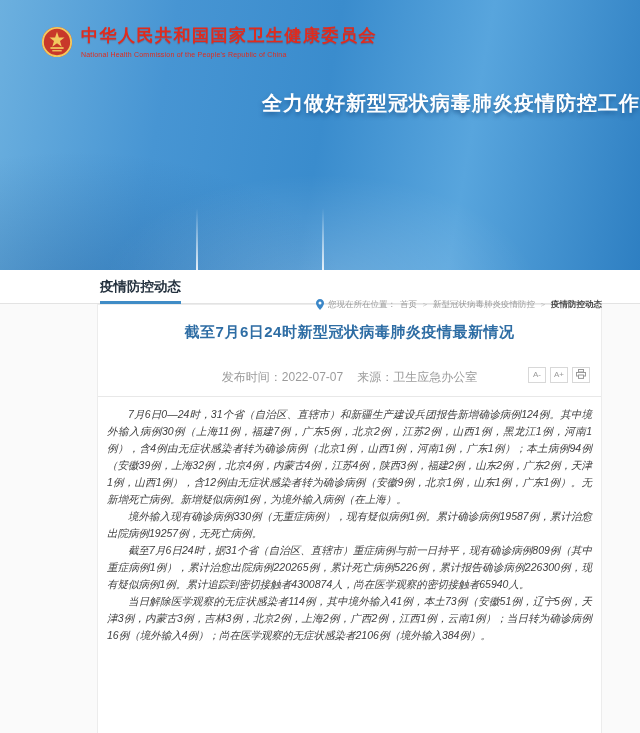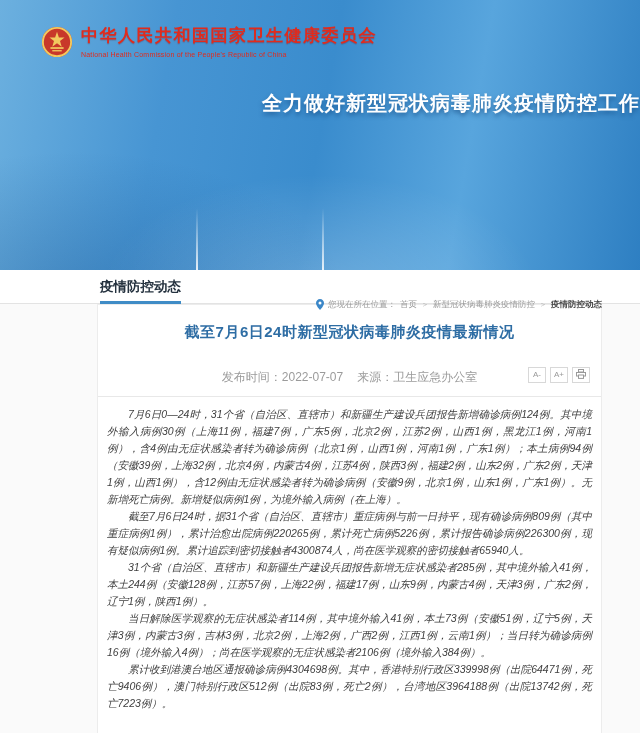--- a/index.html
+++ b/index.html
@@ -158,18 +158,17 @@
           </svg>
         </span>
       </button>
     </div>
   </div>
 
   <hr class="title-divider">
 
   <div class="content">
     <p>7月6日0—24时，31个省（自治区、直辖市）和新疆生产建设兵团报告新增确诊病例124例。其中境外输入病例30例（上海11例，福建7例，广东5例，北京2例，江苏2例，山西1例，黑龙江1例，河南1例），含4例由无症状感染者转为确诊病例（北京1例，山西1例，河南1例，广东1例）；本土病例94例（安徽39例，上海32例，北京4例，内蒙古4例，江苏4例，陕西3例，福建2例，山东2例，广东2例，天津1例，山西1例），含12例由无症状感染者转为确诊病例（安徽9例，北京1例，山东1例，广东1例）。无新增死亡病例。新增疑似病例1例，为境外输入病例（在上海）。</p>
+    <p>境外输入现有确诊病例330例（无重症病例），现有疑似病例1例。累计确诊病例19587例，累计治愈出院病例19257例，无死亡病例。</p>
     <p>截至7月6日24时，据31个省（自治区、直辖市）重症病例与前一日持平，现有确诊病例809例（其中重症病例1例），累计治愈出院病例220265例，累计死亡病例5226例，累计报告确诊病例226300例，现有疑似病例1例。累计追踪到密切接触者4300874人，尚在医学观察的密切接触者65940人。</p>
-    <p>31个省（自治区、直辖市）和新疆生产建设兵团报告新增无症状感染者285例，其中境外输入41例，本土244例（安徽128例，江苏57例，上海22例，福建17例，山东9例，内蒙古4例，天津3例，广东2例，辽宁1例，陕西1例）。</p>
     <p>当日解除医学观察的无症状感染者114例，其中境外输入41例，本土73例（安徽51例，辽宁5例，天津3例，内蒙古3例，吉林3例，北京2例，上海2例，广西2例，江西1例，云南1例）；当日转为确诊病例16例（境外输入4例）；尚在医学观察的无症状感染者2106例（境外输入384例）。</p>
-    <p>累计收到港澳台地区通报确诊病例4304698例。其中，香港特别行政区339998例（出院64471例，死亡9406例），澳门特别行政区512例（出院83例，死亡2例），台湾地区3964188例（出院13742例，死亡7223例）。</p>
   </div>
 </main>
 
 </body></html>

